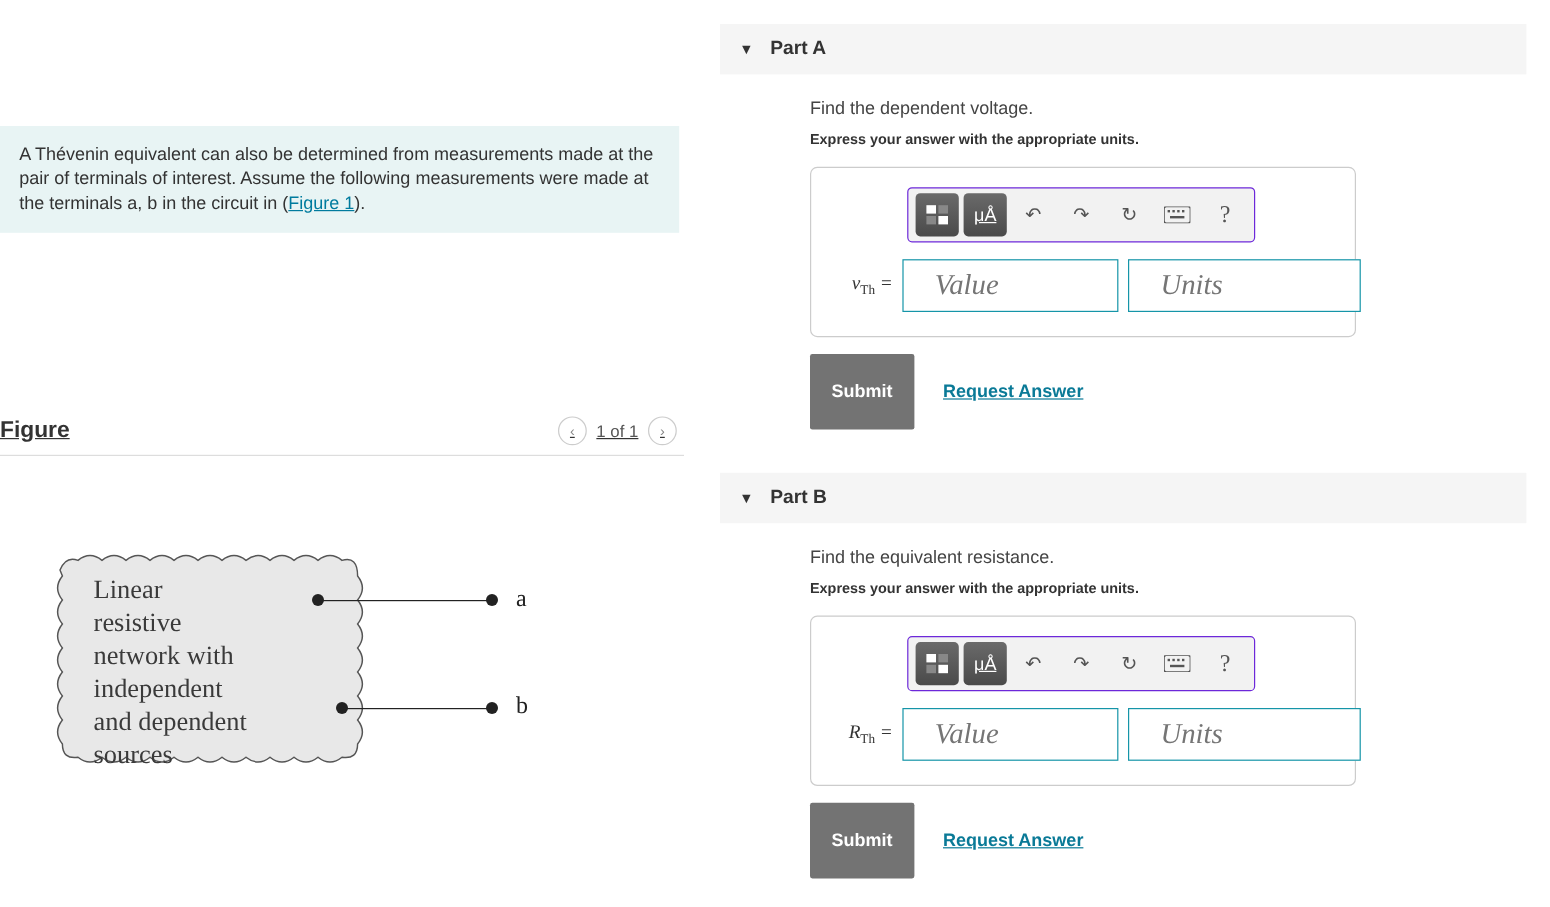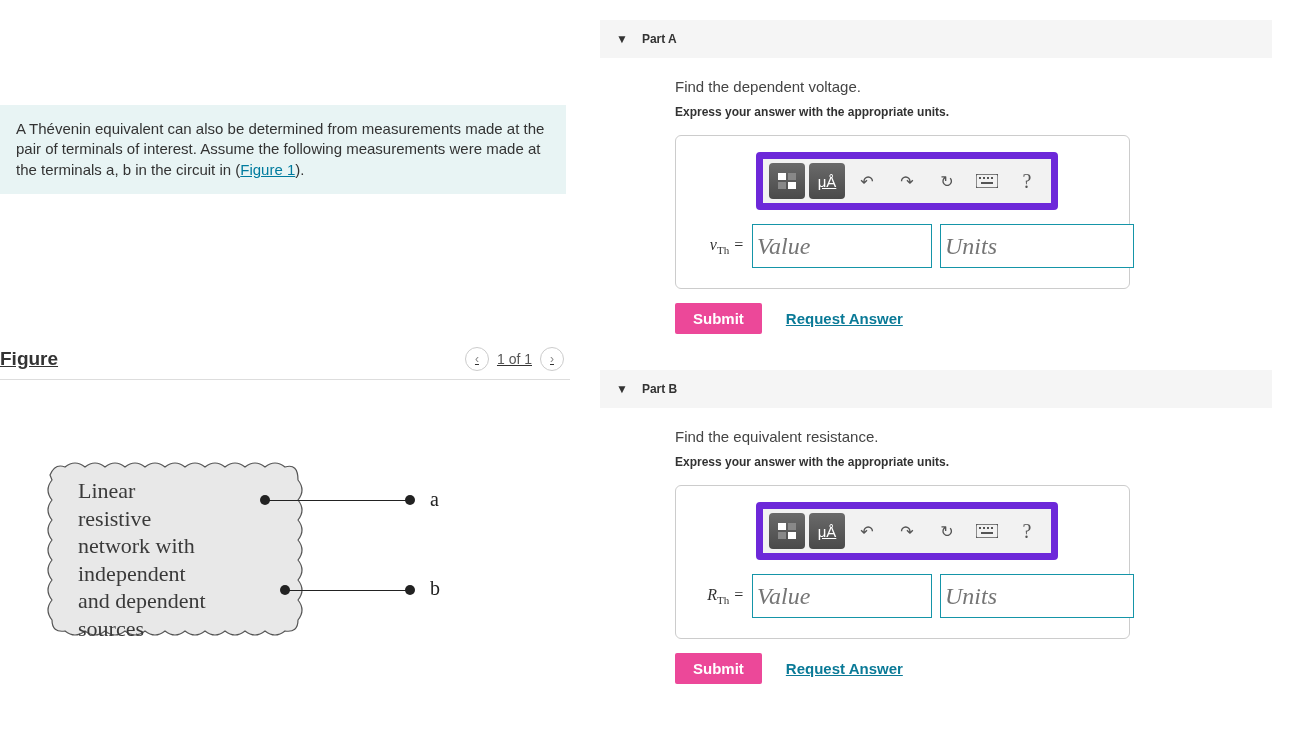--- a/index.html
+++ b/index.html
@@ -23,38 +23,38 @@
   .figure-drawing { width: 420px; height: 210px; position: relative; margin: 55px 0 0 30px; }
   .wavy-box { position: absolute; left: 0; top: 0; width: 270px; height: 190px; }
   .wavy-box svg { width: 100%; height: 100%; }
   .wavy-text { position: absolute; left: 38px; top: 22px; font-family: 'Times New Roman', serif; font-size: 22px; line-height: 1.25; color: #3a3a3a; }
   .terminal-line { position: absolute; height: 1px; background: #222; }
   .terminal-dot { position: absolute; width: 10px; height: 10px; background: #222; border-radius: 50%; transform: translate(-50%,-50%); }
   .terminal-label { position: absolute; font-family: 'Times New Roman', serif; font-size: 20px; color: #222; }
 
   .part-header { background: #f5f5f5; padding: 12px 16px; display: flex; align-items: center; gap: 14px; margin-bottom: 20px; }
   .part-header .caret { font-size: 12px; }
-  .part-header h3 { font-size: 12px; font-weight: bold; }
+  .part-header h3 { font-size: 16px; font-weight: bold; }
   .part-body { padding: 0 0 26px 75px; }
   .instruction { font-size: 15px; margin-bottom: 10px; color:#444; }
   .instruction2 { font-size: 12px; font-weight: bold; margin-bottom: 16px; }
   .answer-box { border: 1px solid #ccc; border-radius: 6px; padding: 16px 20px 20px 20px; width: 455px; margin-bottom: 14px; }
-  .toolbar { display: flex; align-items: center; gap: 4px; background: #f2f2f2; border:7px solid #6d28d9; border-radius: 4px; padding: 4px 6px; margin-left: 60px; width: fit-content; margin-bottom: 14px; }
+  .toolbar { display: flex; align-items: center; gap: 4px; background: #f2f2f2; border:1px solid #6d28d9; border-radius: 4px; padding: 4px 6px; margin-left: 60px; width: fit-content; margin-bottom: 14px; }
   .tool-btn { width: 36px; height: 36px; border-radius: 4px; display: inline-flex; align-items: center; justify-content: center; cursor: pointer; font-size: 16px; }
   .tool-btn.dark { background: linear-gradient(#6a6a6a,#4a4a4a); color: #fff; }
   .tool-btn.light { color: #555; }
   .tool-btn.help { font-family: 'Times New Roman', serif; font-size: 20px; color: #555; }
   .input-row { display: flex; align-items: center; gap: 8px; }
   .var-label { font-family: 'Times New Roman', serif; font-style: italic; font-size: 16px; min-width: 48px; text-align:right; }
   .var-label sub { font-size: 11px; font-style:normal; }
-  .val-input, .unit-input { border: 1px solid #1595a8; height: 44px; font-family: 'Times New Roman', serif; font-style: italic; font-size: 24px; color: #999; padding: 4px 4px; background:#fff; }
+  .val-input, .unit-input { border: 1px solid #1595a8; height: 44px; font-family: 'Times New Roman', serif; font-style: italic; font-size: 24px; color: #999; padding: 4px 26px; background:#fff; }
   .val-input { width: 180px; }
   .unit-input { width: 194px; }
   .action-row { display: flex; align-items: center; gap: 24px; }
-  .submit-btn { background: #ec4899; color: #fff; border: none; padding: 7px 18px; font-size: 15px; font-weight: bold; cursor: pointer; border-radius: 2px; }
+  .submit-btn { background: #737373; color: #fff; border: none; padding: 23px 18px; font-size: 15px; font-weight: bold; cursor: pointer; border-radius: 2px; }
   .request-link { color: #0a7a97; font-weight: bold; text-decoration: underline; font-size: 15px; cursor: pointer; }
 
   
   .problem-area::-webkit-scrollbar, .figure-body::-webkit-scrollbar { width: 18px; }
   .problem-area::-webkit-scrollbar-track, .figure-body::-webkit-scrollbar-track { background: #f0f0f0; }
   .problem-area::-webkit-scrollbar-thumb, .figure-body::-webkit-scrollbar-thumb { background: #c4c4c4; border: 2px solid #f0f0f0; }
   .problem-area::-webkit-scrollbar-button, .figure-body::-webkit-scrollbar-button { height: 16px; background:#f0f0f0; }
 </style>
 </head>
 <body>

